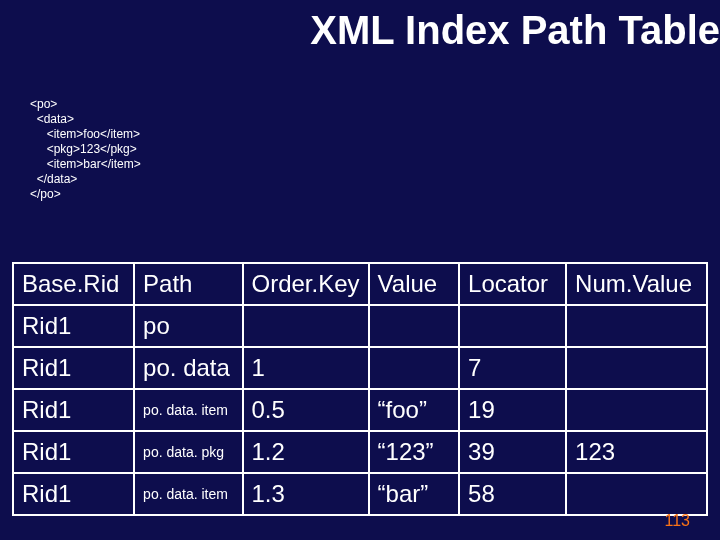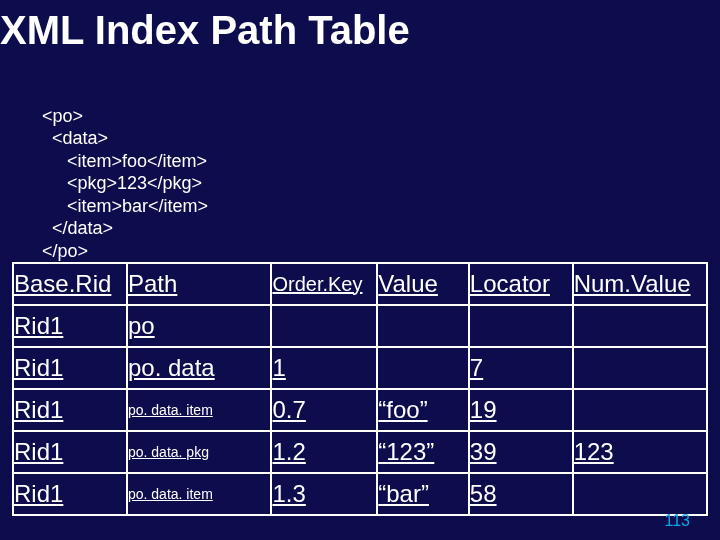--- a/index.html
+++ b/index.html
@@ -7,65 +7,64 @@
     padding: 0;
     width: 720px;
     height: 540px;
     background: #0d0d4d;
     color: #ffffff;
     font-family: Arial, sans-serif;
     overflow: hidden;
     position: relative;
   }
   .title {
-    text-align: left;
+    text-align: right;
     font-size: 40px;
     font-weight: bold;
     margin-top: 8px;
     line-height: 1.1;
   }
   .xml-block {
     position: absolute;
     top: 82px;
-    left: 42px;
-    font-size: 18px;
+    left: 30px;
+    font-size: 12px;
     line-height: 1.25;
     white-space: pre;
   }
   table {
     position: absolute;
     top: 262px;
     left: 12px;
     border-collapse: collapse;
     width: 696px;
   }
   th, td {
     border: 2px solid #ffffff;
-    padding: 6px 0;
+    padding: 6px 8px;
     text-align: left;
     vertical-align: middle;
     font-size: 24px;
     height: 26px;
-    text-decoration: underline;
   }
   th {
     font-weight: normal;
   }
   .col-baserid { width: 110px; }
   .col-path    { width: 140px; }
-  .col-orderkey{ width: 102px; font-size: 20px; }
+  .col-orderkey{ width: 102px; font-size: 24px; }
   .col-value   { width: 88px; }
   .col-locator { width: 100px; }
   .col-numval  { width: 130px; }
   .small { font-size: 14px; }
   .page-num {
     position: absolute;
     bottom: 10px;
     right: 30px;
-    color: #0ea5e9;
+    color: #f97316;
     font-size: 16px;
   }
 </style>
 </head>
 <body>
 
 <div class="title">
   <span>XML Index Path Table</span><br>
 </div>
 
@@ -101,21 +100,21 @@
     <td>Rid1</td>
     <td>po. data</td>
     <td>1</td>
     <td></td>
     <td>7</td>
     <td></td>
   </tr>
   <tr>
     <td>Rid1</td>
     <td class="small">po. data. item</td>
-    <td>0.7</td>
+    <td>0.5</td>
     <td>“foo”</td>
     <td>19</td>
     <td></td>
   </tr>
   <tr>
     <td>Rid1</td>
     <td class="small">po. data. pkg</td>
     <td>1.2</td>
     <td>“123”</td>
     <td>39</td>

